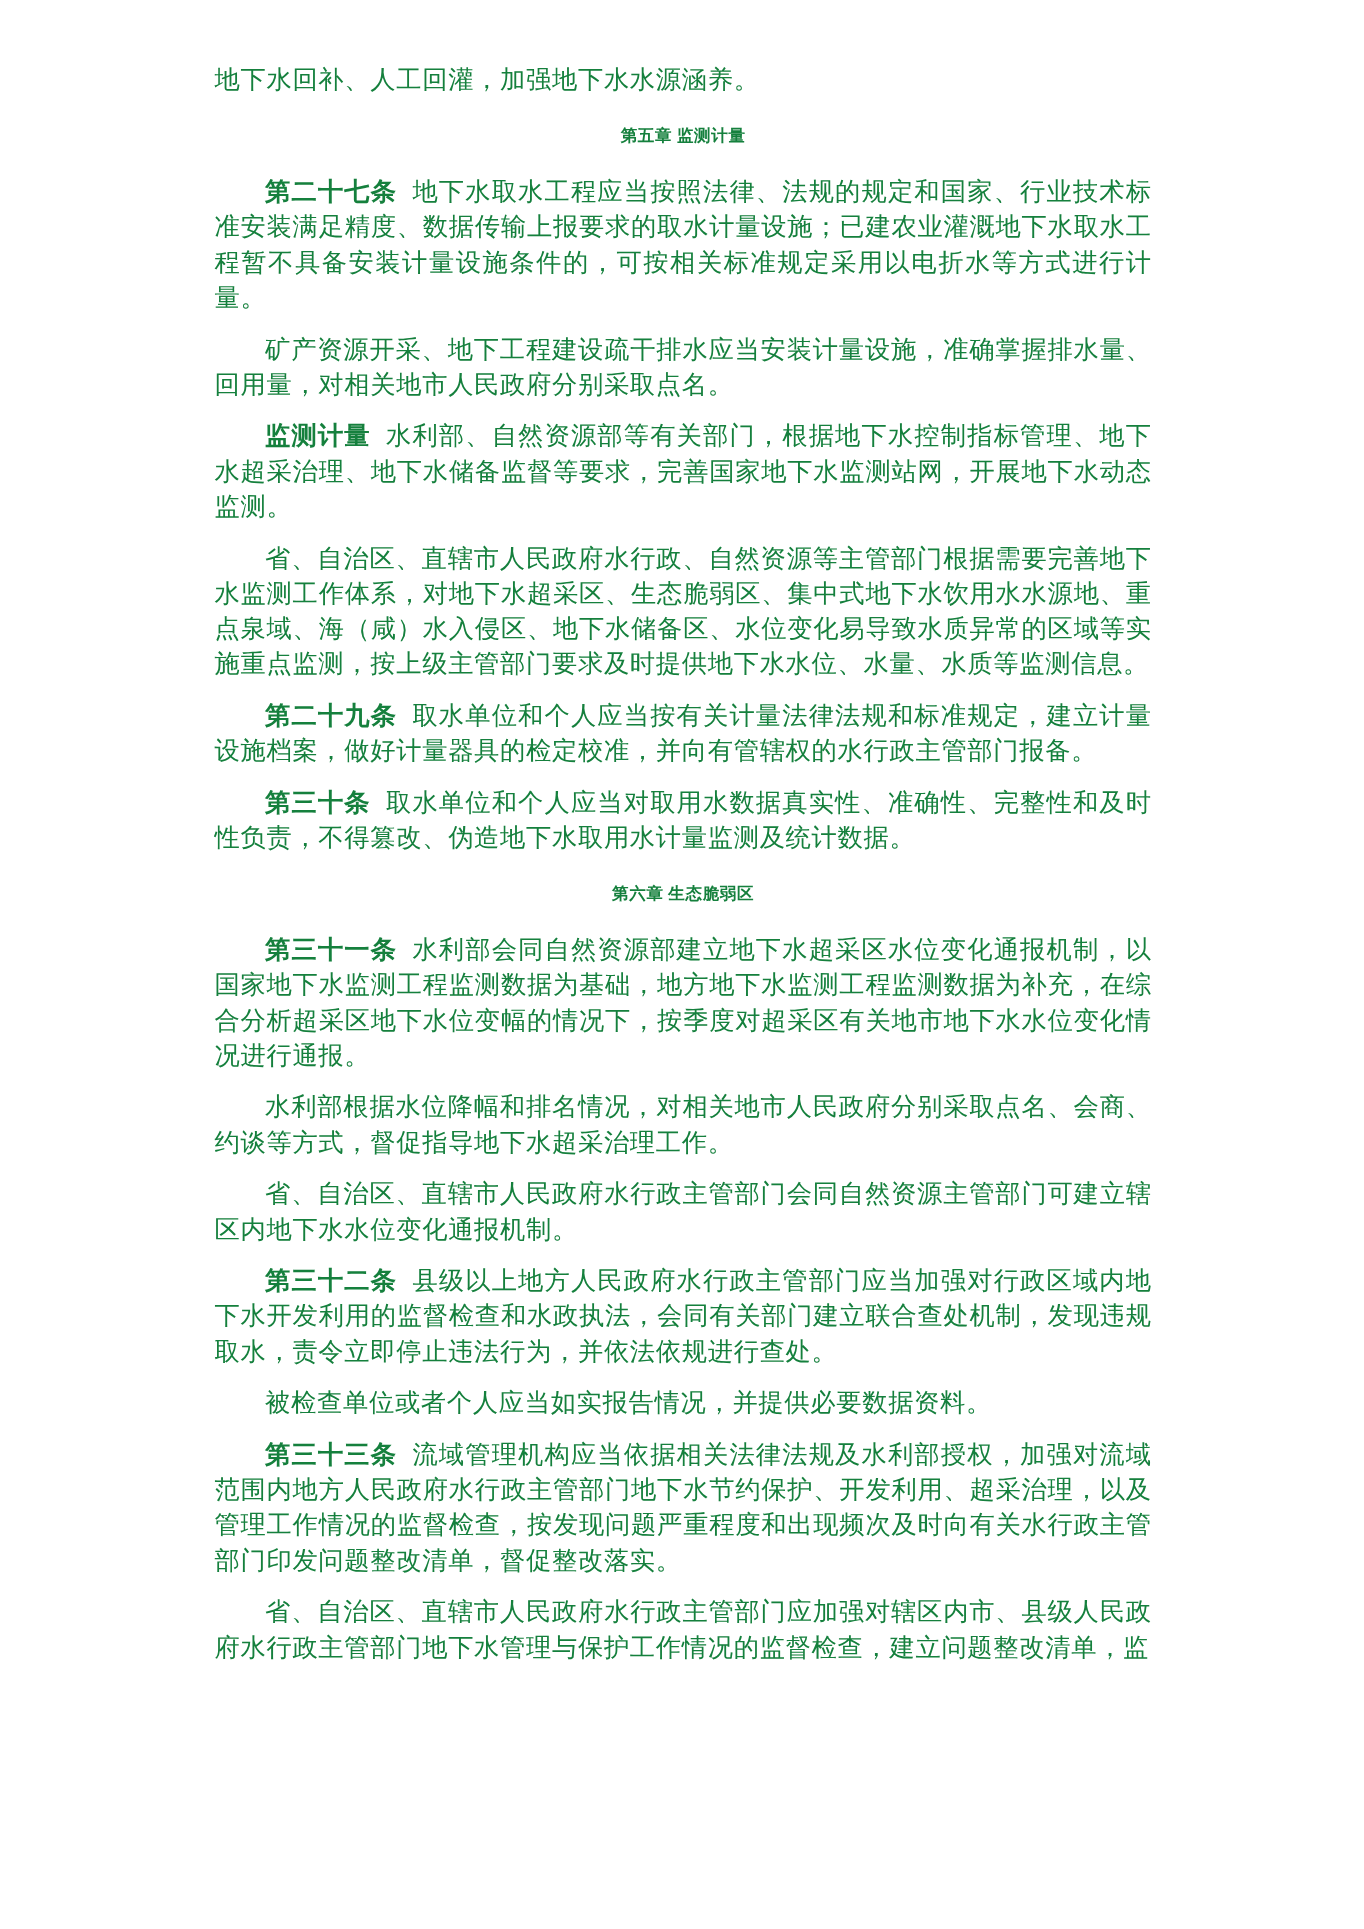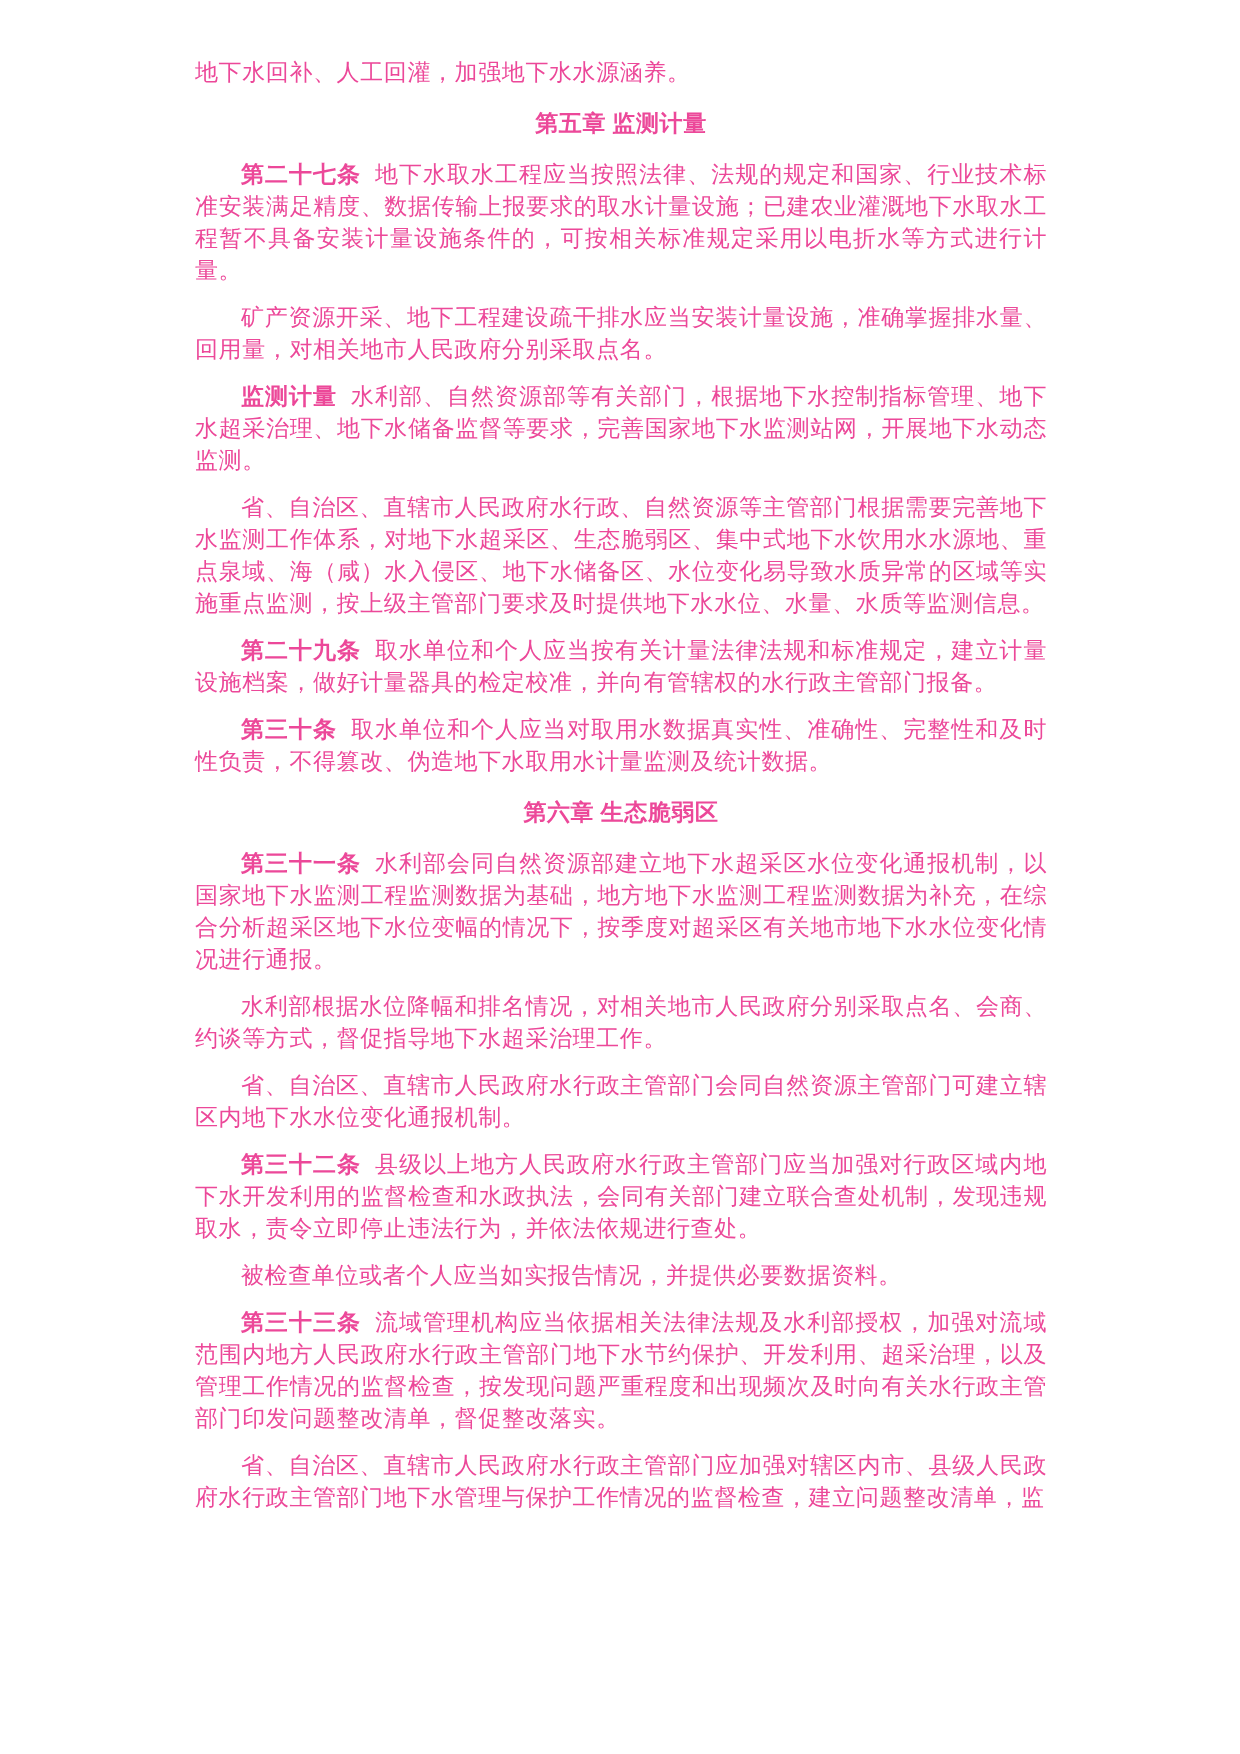--- a/index.html
+++ b/index.html
@@ -3,21 +3,21 @@
 <meta charset="utf-8">
 <style>
   html, body { margin: 0; padding: 0; background: #ffffff; }
   .page {
     position: relative;
     width: 1216px;
     height: 1754px;
     background: #ffffff;
     overflow: hidden;
     font-family: "Liberation Serif", "DejaVu Serif", serif;
-    color: #ec4899;
+    color: #15803d;
   }
   .content {
     position: absolute;
     left: 195px;
     top: 57px;
     width: 852px;
   }
   .para {
     font-size: 23px;
     line-height: 32px;
@@ -25,21 +25,21 @@
     text-align: justify;
     margin: 0 0 15px 0;
     text-indent: 2em;
   }
   .noindent { text-indent: 0; }
   .article-label {
     font-weight: bold;
     margin-right: 0.6em;
   }
   .chapter {
-    font-size: 23px;
+    font-size: 15px;
     line-height: 32px;
     letter-spacing: 0.6px;
     font-weight: bold;
     text-align: center;
     text-indent: 0;
     margin: 19px 0 19px 0;
   }
 </style>
 </head>
 <body>

